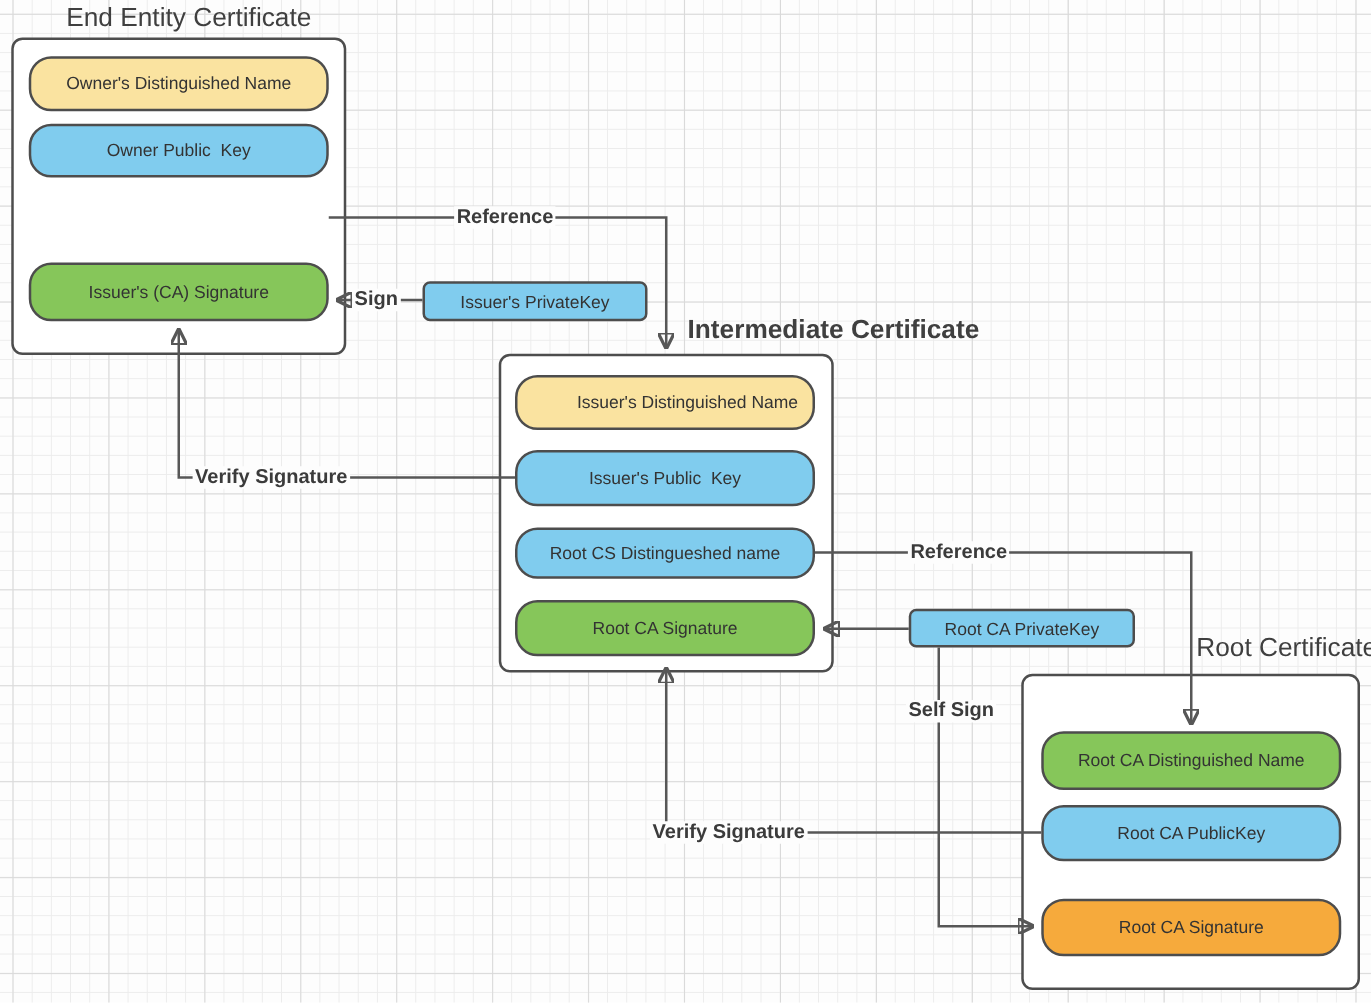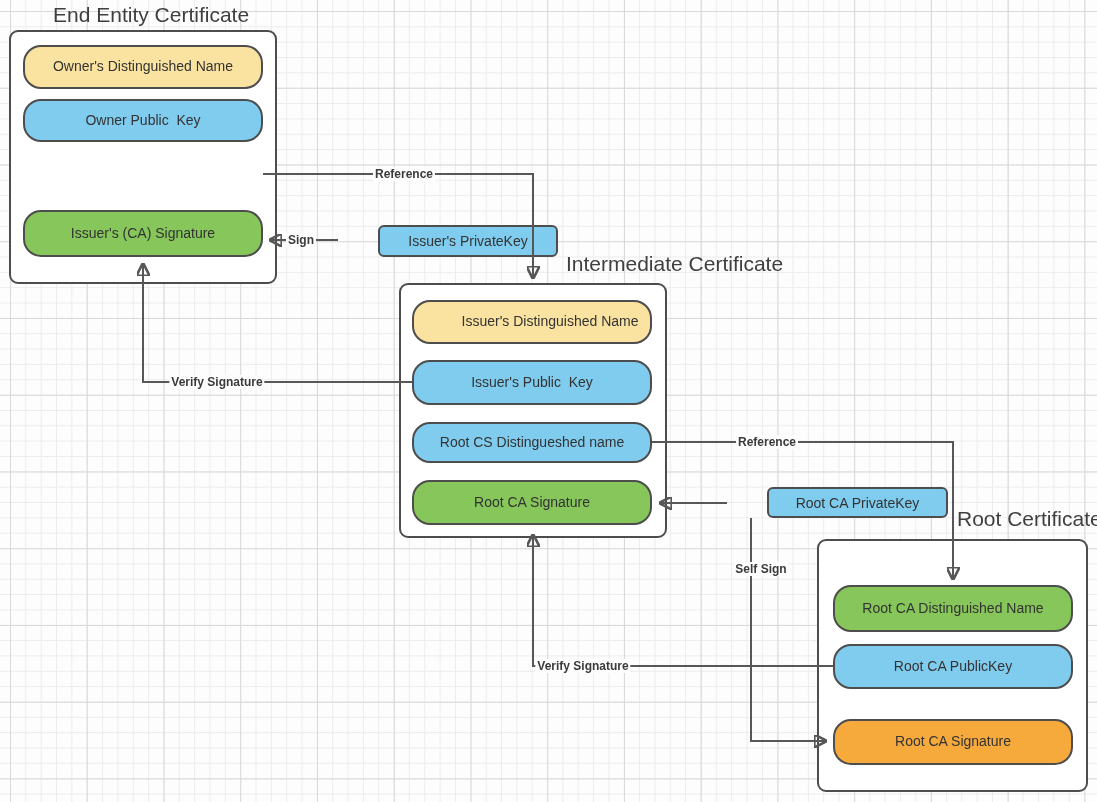--- a/index.html
+++ b/index.html
@@ -50,35 +50,34 @@
     border: 2px solid #4D4D4D;
     border-radius: 6px;
     box-sizing: border-box;
     display: flex;
     align-items: center;
     justify-content: center;
     text-align: center;
     font-size: 14px;
     color: #333333;
     z-index: 2;
-    margin-left: 40px;
   }
 
   .cert-title {
     position: absolute;
     font-size: 21px;
     color: #3F3F3F;
     white-space: nowrap;
     z-index: 2;
   }
 
   .edge-label {
     position: absolute;
     transform: translate(-50%, -50%);
-    font-size: 12px;
+    font-size: 16px;
     font-weight: bold;
     color: #3B3B3B;
     background: #FDFDFD;
     padding: 0 2px;
     white-space: nowrap;
     z-index: 6;
   }
 
   svg.connectors {
     position: absolute;
@@ -101,21 +100,21 @@
 
   <div class="cert-box" style="left:9px; top:30px; width:268px; height:254px;"></div>
 
   <div class="field" style="left: 23px; top: 45px; width: 240px; height: 44px; background-color: rgb(250, 227, 160);">Owner's Distinguished Name</div>
 
   <div class="field" style="left: 23px; top: 99px; width: 240px; height: 43px; background-color: rgb(128, 204, 238);">Owner Public  Key</div>
 
 
   <div class="field" style="left: 23px; top: 210px; width: 240px; height: 47px; background-color: rgb(134, 198, 90);">Issuer's (CA) Signature</div>
 
-  <div class="cert-title" style="left:566px; top:252px;">Intermediate Certificate</div>
+  <div class="cert-title" style="left:550px; top:252px;font-weight:bold;">Intermediate Certificate</div>
 
   <div class="cert-box" style="left:399px; top:283px; width:268px; height:255px;"></div>
 
   <div class="field" style="left: 412px; top: 300px; width: 240px; height: 44px; background-color: rgb(250, 227, 160); padding-left: 36px;">Issuer's Distinguished Name</div>
 
   <div class="field" style="left: 412px; top: 360px; width: 240px; height: 45px; background-color: rgb(128, 204, 238);">Issuer's Public  Key</div>
 
   <div class="field" style="left: 412px; top: 422px; width: 240px; height: 41px; background-color: rgb(128, 204, 238);">Root CS Distingueshed name</div>
 
   <div class="field" style="left: 412px; top: 480px; width: 240px; height: 45px; background-color: rgb(134, 198, 90);">Root CA Signature</div>

